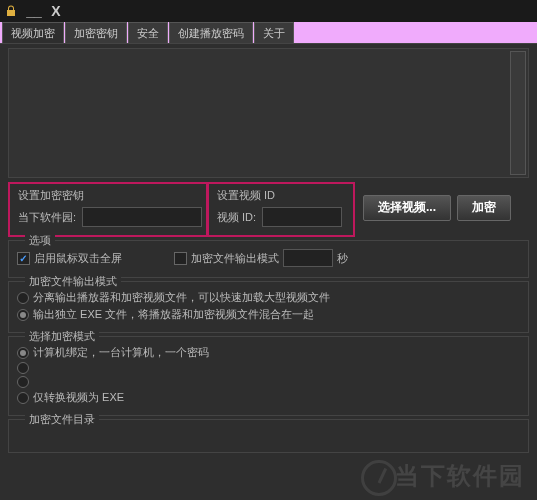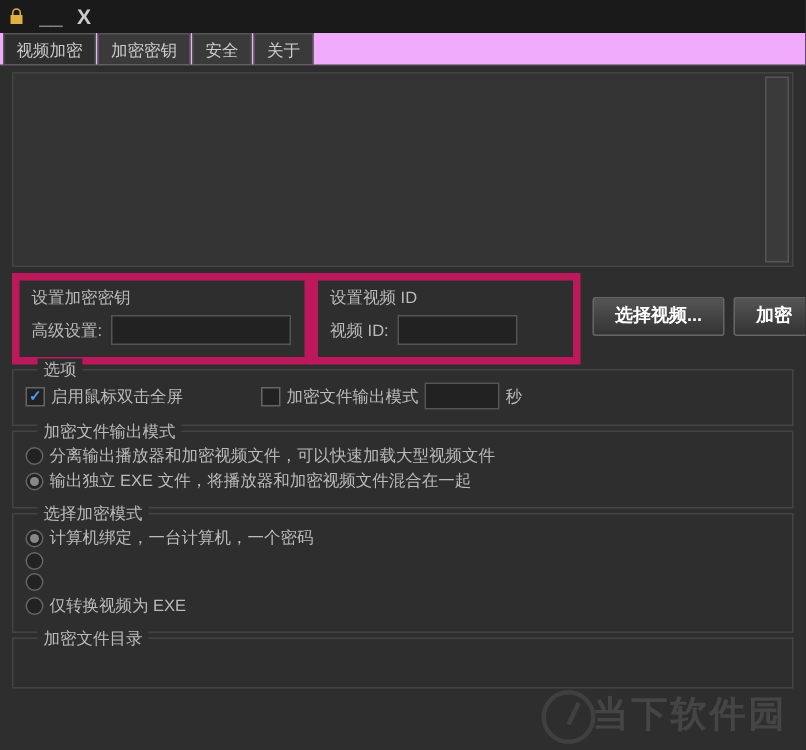--- a/index.html
+++ b/index.html
@@ -31,23 +31,23 @@
     .btn { background: linear-gradient(#555, #333); border: 1px solid #666; color: #fff; height: 26px; padding: 0 14px; cursor: pointer; font-size: 12px; font-weight: bold; border-radius: 2px; white-space: nowrap; }
     
     .checkbox-row { display: flex; align-items: center; gap: 4px; margin: 2px 0; }
     .checkbox { width: 13px; height: 13px; background: #222; border: 1px solid #666; display: flex; align-items: center; justify-content: center; cursor: pointer; flex-shrink: 0; }
     .checkbox.checked::after { content: "✓"; color: #4a9eff; font-size: 10px; font-weight: bold; }
     .radio { width: 12px; height: 12px; border-radius: 50%; background: #222; border: 1px solid #666; display: flex; align-items: center; justify-content: center; cursor: pointer; flex-shrink: 0; }
     .radio.checked::after { content: ""; width: 6px; height: 6px; border-radius: 50%; background: #888; }
     .check-label { color: #bbb; font-size: 11px; }
     
     .top-settings { display: flex; gap: 0; margin-bottom: 3px; }
-    .setting-block { border: 5px solid #be185d; padding: 4px 8px 8px; flex: 0 0 auto; }
+    .setting-block { border: 2px solid #be185d; padding: 4px 8px 8px; flex: 0 0 auto; }
     .setting-block:first-child { width: 200px; }
-    .setting-block:nth-child(2) { width: 180px; margin-left: -1px; }
+    .setting-block:nth-child(2) { width: 148px; margin-left: -1px; }
     .btn-area { display: flex; align-items: center; gap: 6px; padding-bottom: 4px; margin-left: 8px; }
     
     .watermark { position: absolute; bottom: 8px; right: 12px; color: rgba(200,200,200,0.15); font-size: 24px; font-weight: bold; pointer-events: none; letter-spacing: 2px; }
     .watermark-circle { position: absolute; bottom: 4px; right: 140px; width: 36px; height: 36px; border: 3px solid rgba(200,200,200,0.12); border-radius: 50%; pointer-events: none; }
     .watermark-circle::after { content: ""; position: absolute; width: 3px; height: 16px; background: rgba(200,200,200,0.12); top: 4px; left: 50%; transform: translateX(-50%) rotate(25deg); transform-origin: bottom; }
   </style>
 </head>
 <body>
 
 <div class="titlebar">
@@ -57,31 +57,32 @@
       </svg>
   </span>
   <span class="win-btn">__</span>
   <span class="win-btn">X</span>
 </div>
 
 <div class="tabbar">
   <div class="tab active">视频加密</div>
   <div class="tab">加密密钥</div>
   <div class="tab">安全</div>
+  <div class="tab">创建播放密码</div>
   <div class="tab">关于</div>
 </div>
 
 <div class="content">
   <div class="preview-area"></div>
 
   <div class="top-settings">
     <div class="setting-block">
       <div class="field-label">设置加密密钥</div>
       <div class="field-row">
-        <span class="field-label">高级设置:</span>
+        <span class="field-label">当下软件园:</span>
         <input class="text-input" style="width: 120px;">
       </div>
     </div>
     <div class="setting-block">
       <div class="field-label">设置视频 ID</div>
       <div class="field-row">
         <span class="field-label">视频 ID:</span>
         <input class="text-input" style="width: 80px;">
       </div>
     </div>

